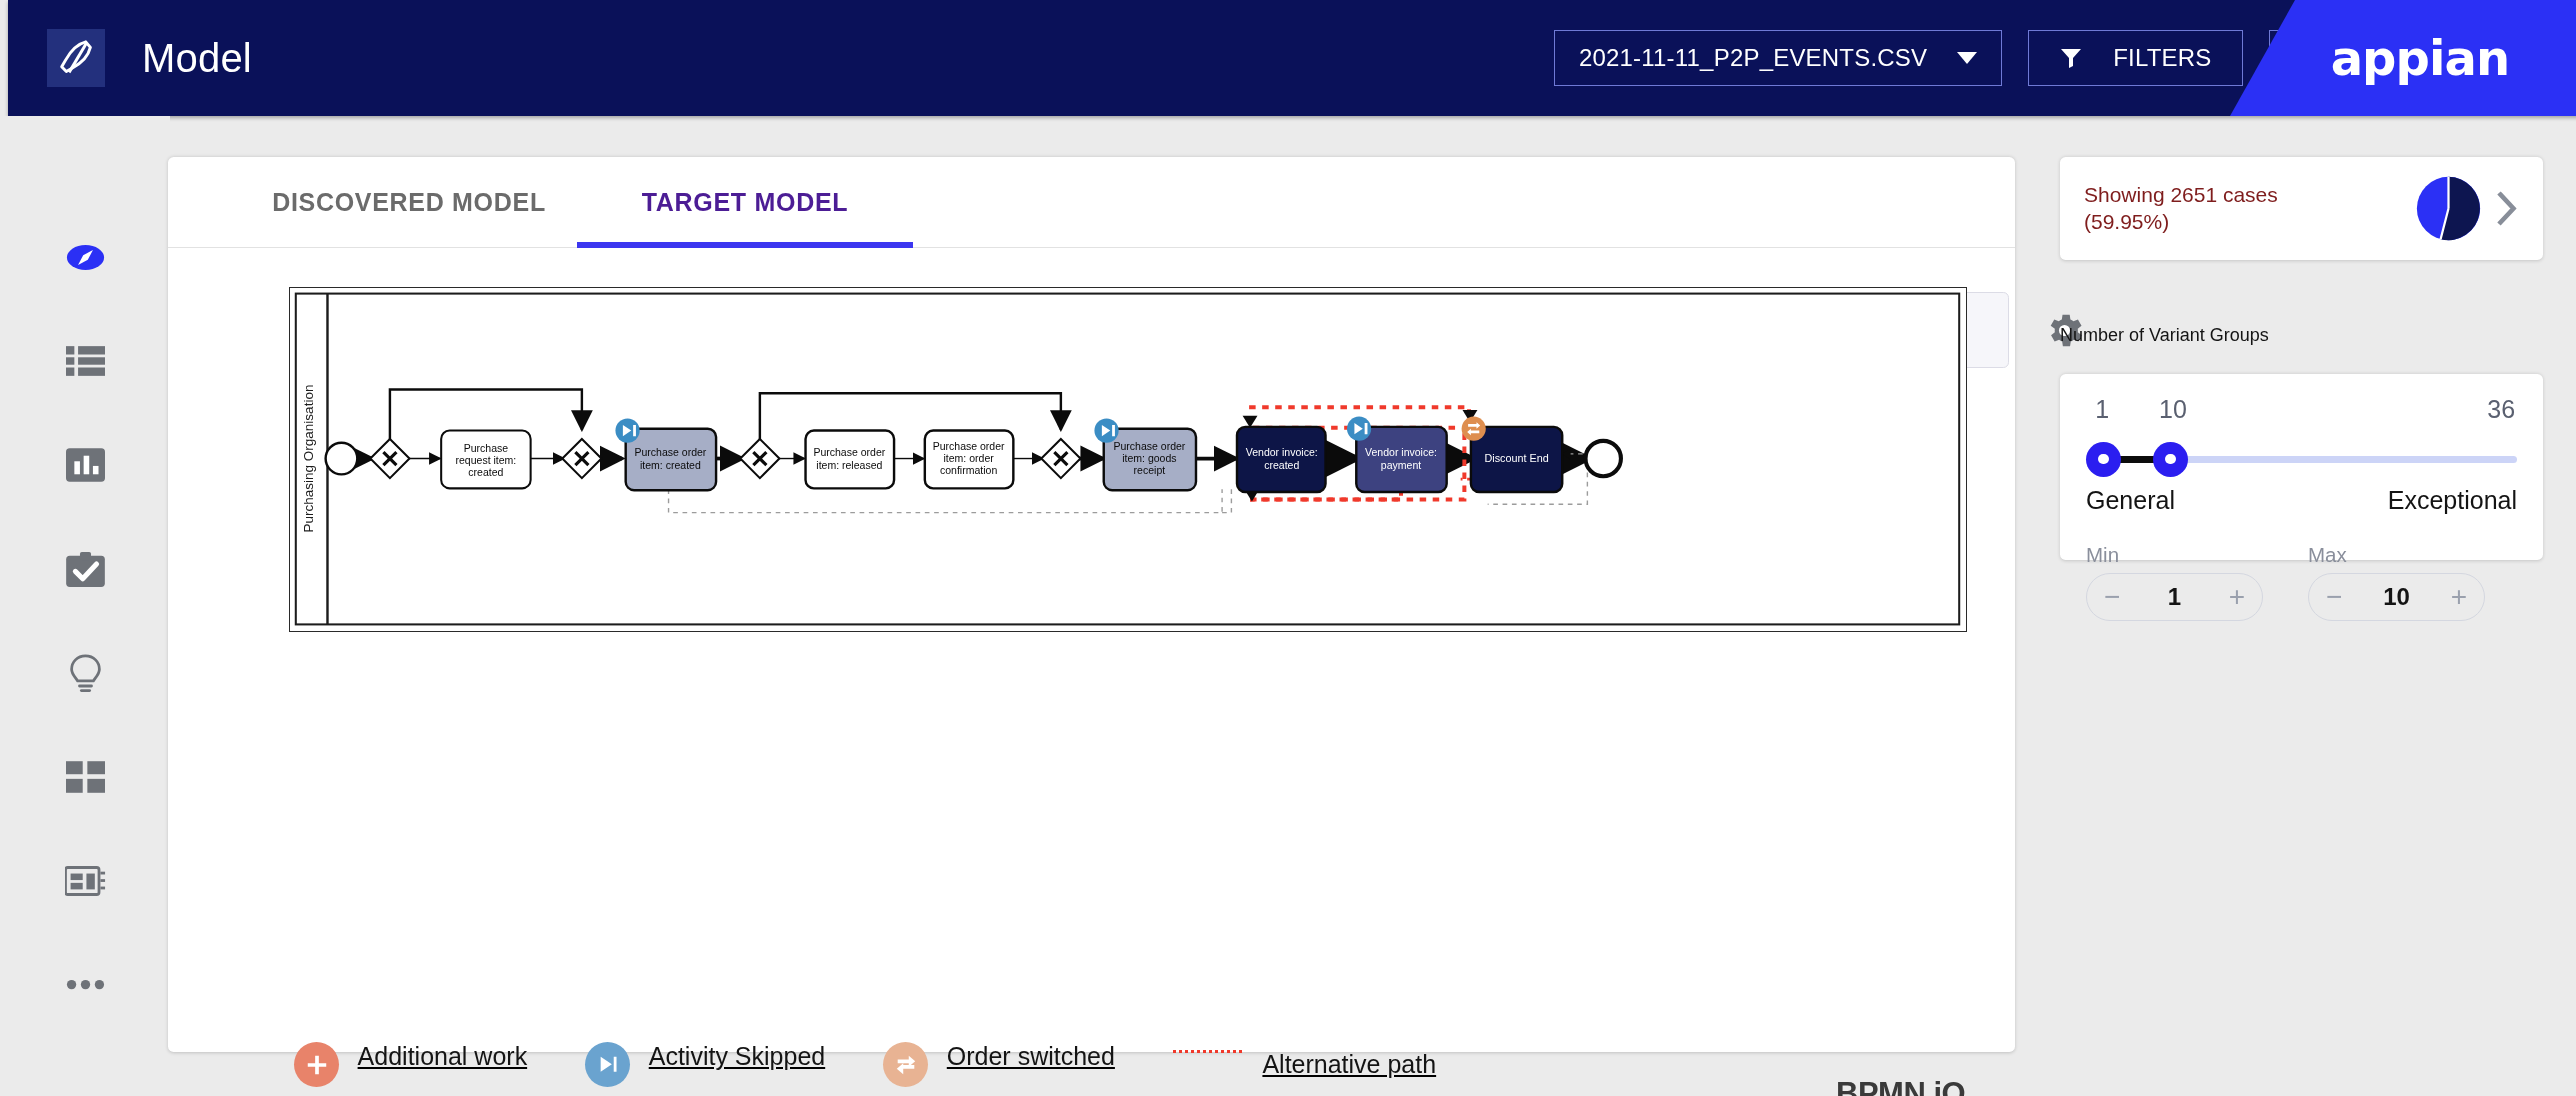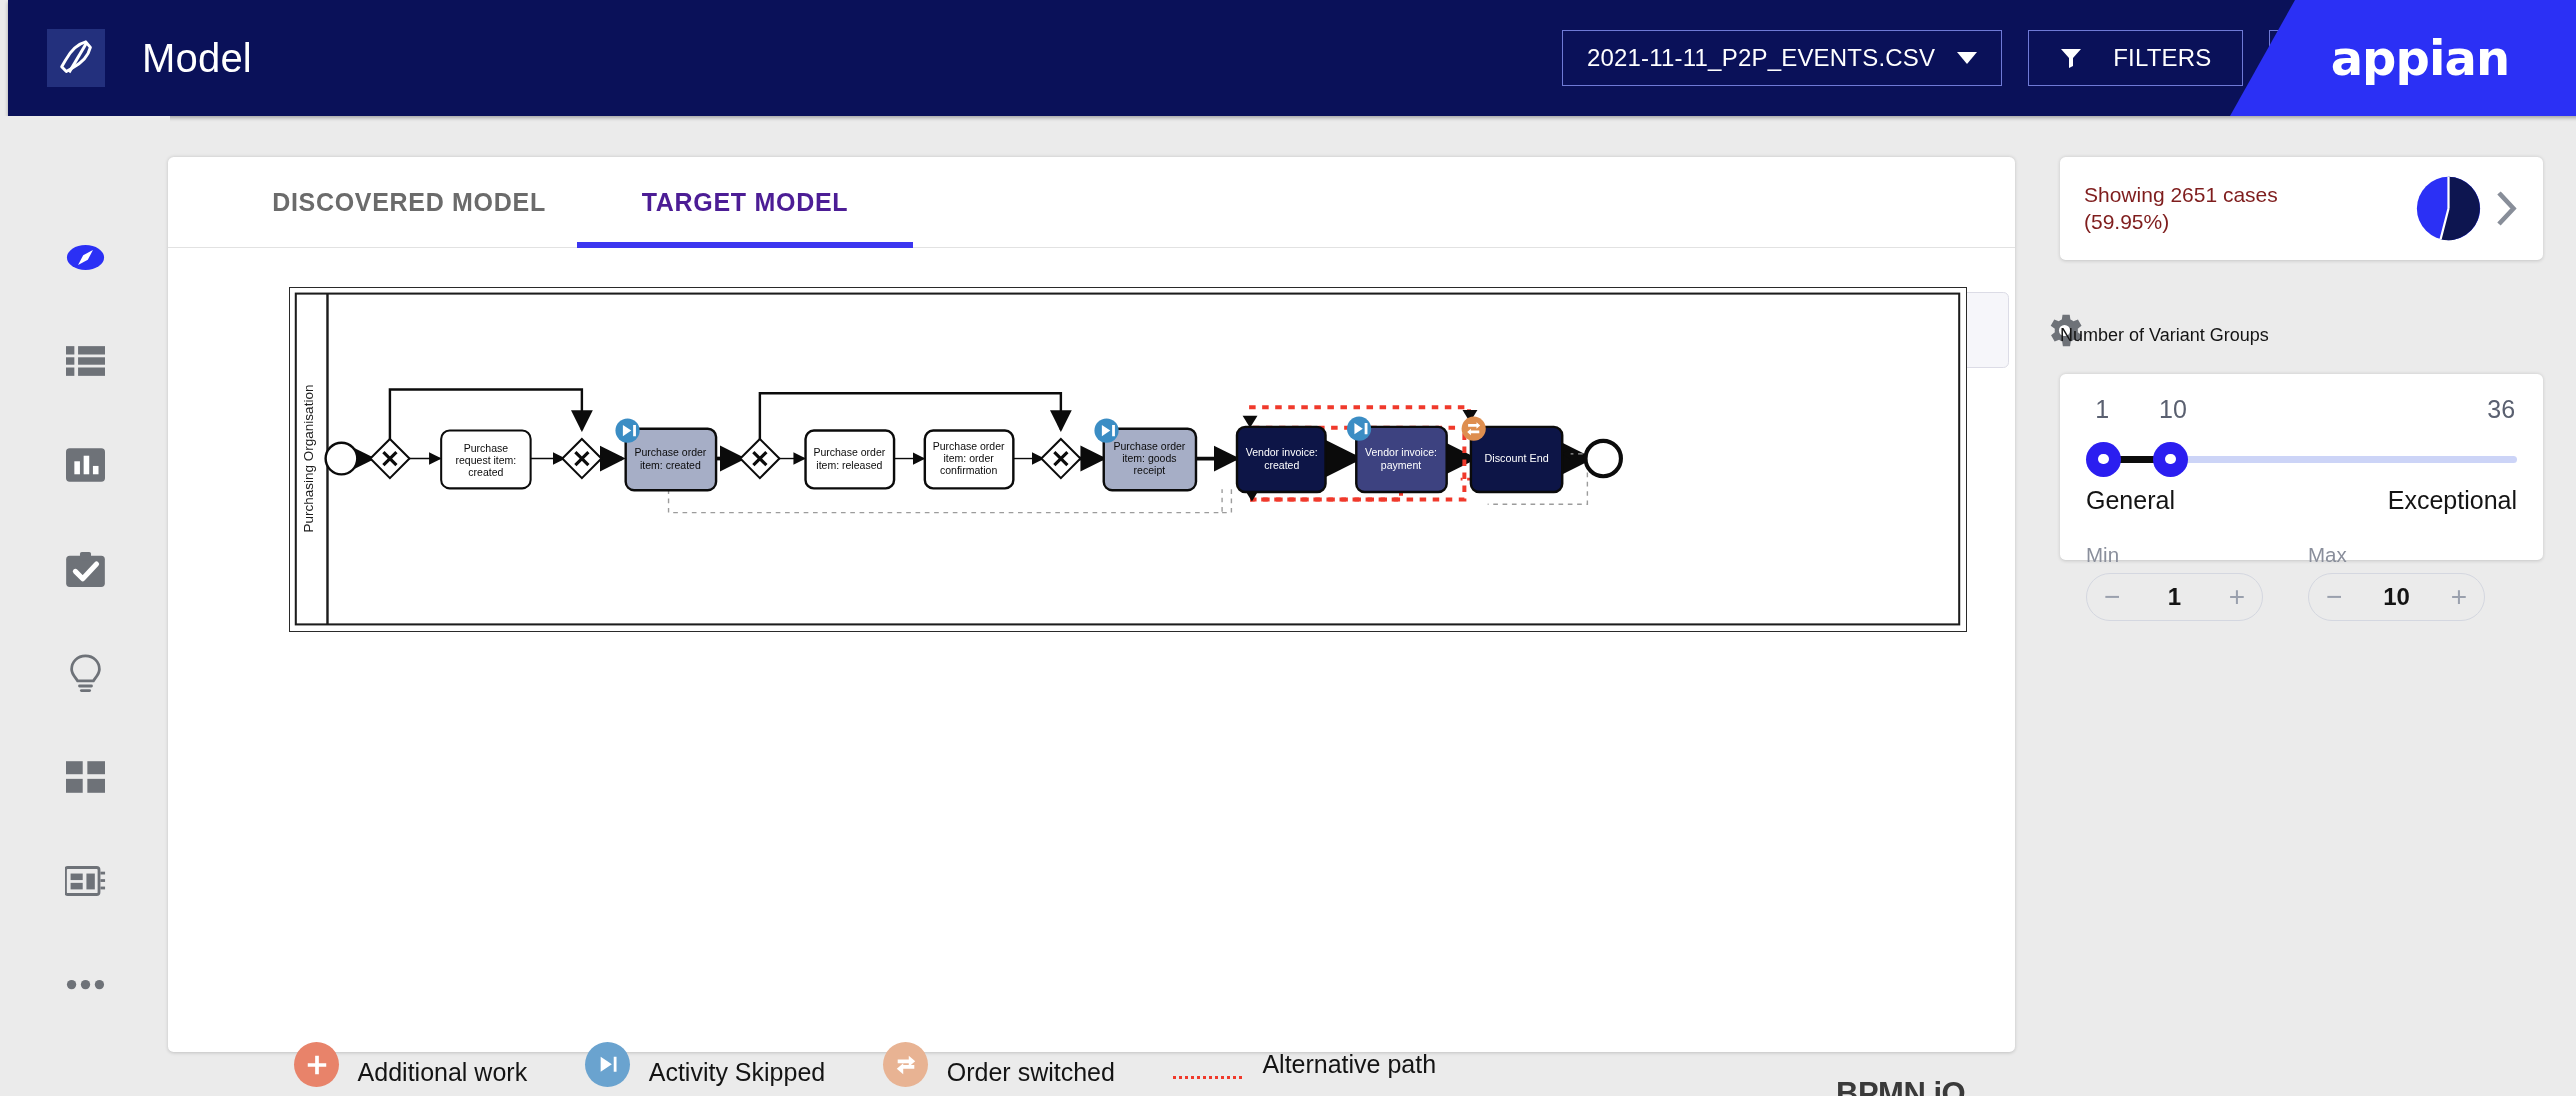--- a/index.html
+++ b/index.html
@@ -29,21 +29,21 @@
     margin-left: 37px; letter-spacing: 0.2px; white-space: nowrap;
   }
   #topbar-spacer { flex: 1 1 auto; }
   .tb-btn {
     border: 1.4px solid #6f7ad6; background: transparent;
     color: #ffffff; height: 56px;
     display: flex; align-items: center; justify-content: center;
     font-size: 24px; white-space: nowrap; cursor: pointer;
     margin-right: 26px; flex: none; letter-spacing: 0.2px;
   }
-  #ds-select { padding: 0 24px; gap: 22px; }
+  #ds-select { padding: 0 24px; gap: 30px; }
   #filters-btn { padding: 0 30px; gap: 30px; }
   #export-btn  { padding: 0 26px; gap: 15px; }
   #help-btn    { width: 60px; padding: 0; margin-right: 0; }
   .caret { display:inline-block; width:0;height:0;
     border-left:10.3px solid transparent;border-right:10.3px solid transparent;
     border-top:12px solid #ffffff; }
   #appian-wedge {
     position: absolute; right: 0; top: 0; height: 116px; width: 354px;
     background: #2b30f5;
     clip-path: polygon(65px 0, 354px 0, 354px 116px, 0 116px);
@@ -110,21 +110,21 @@
     display: flex; align-items: center; justify-content: center;
     font-size: 26px; font-style: italic; color: #2a2f5e; cursor: pointer;
   }
   #settings-gear { cursor: pointer; line-height: 0; }
 
   
   #legend {
     position: absolute; left: 126px; top: 885px;
     display: flex; align-items: center;
   }
-  .legend-item { display: flex; align-items: flex-end; margin-right: 58px; }
+  .legend-item { display: flex; align-items: flex-start; margin-right: 58px; text-decoration: underline; }
   .legend-badge {
     width: 45px; height: 45px; border-radius: 50%;
     display: flex; align-items: center; justify-content: center;
     flex: none; margin-right: 18.6px;
   }
   .legend-text { font-size: 25px; color: #141414; white-space: nowrap; }
   #legend-dash {
     width: 69px; height: 0; border-top: 3.7px dotted #f0392b;
     margin-right: 20.5px; flex: none;
   }

